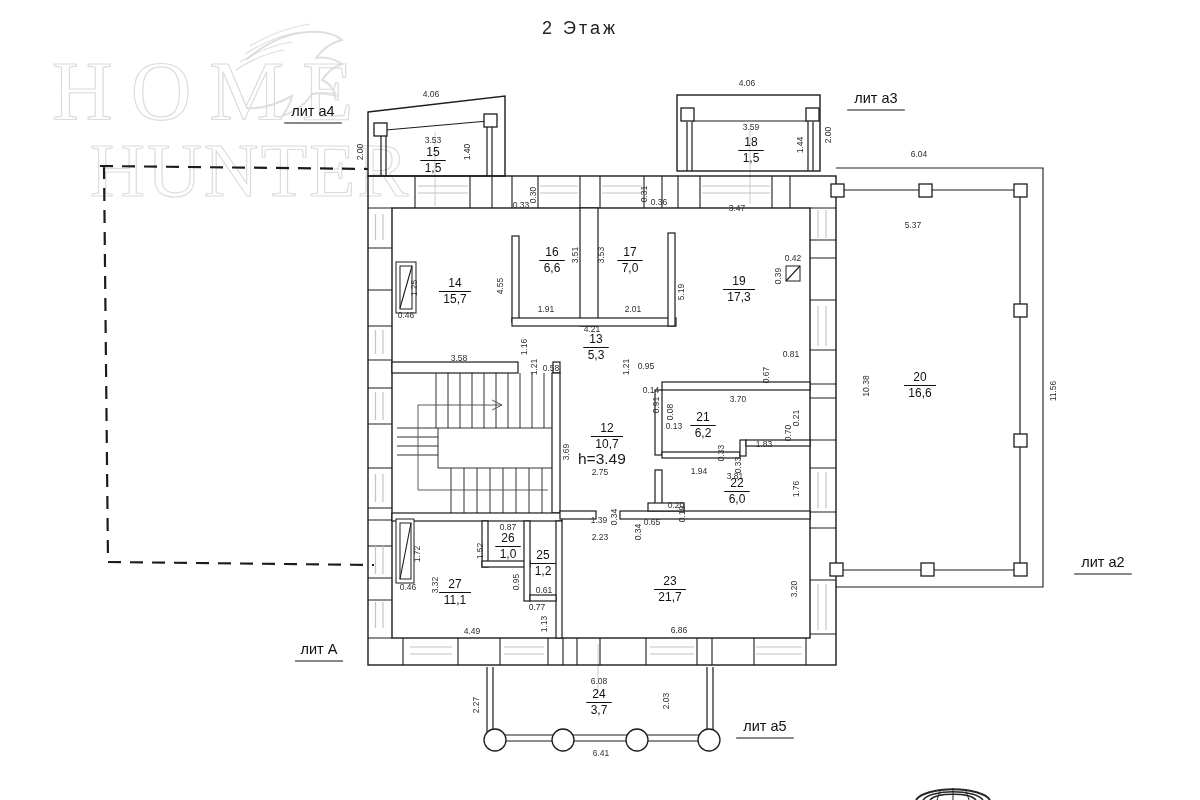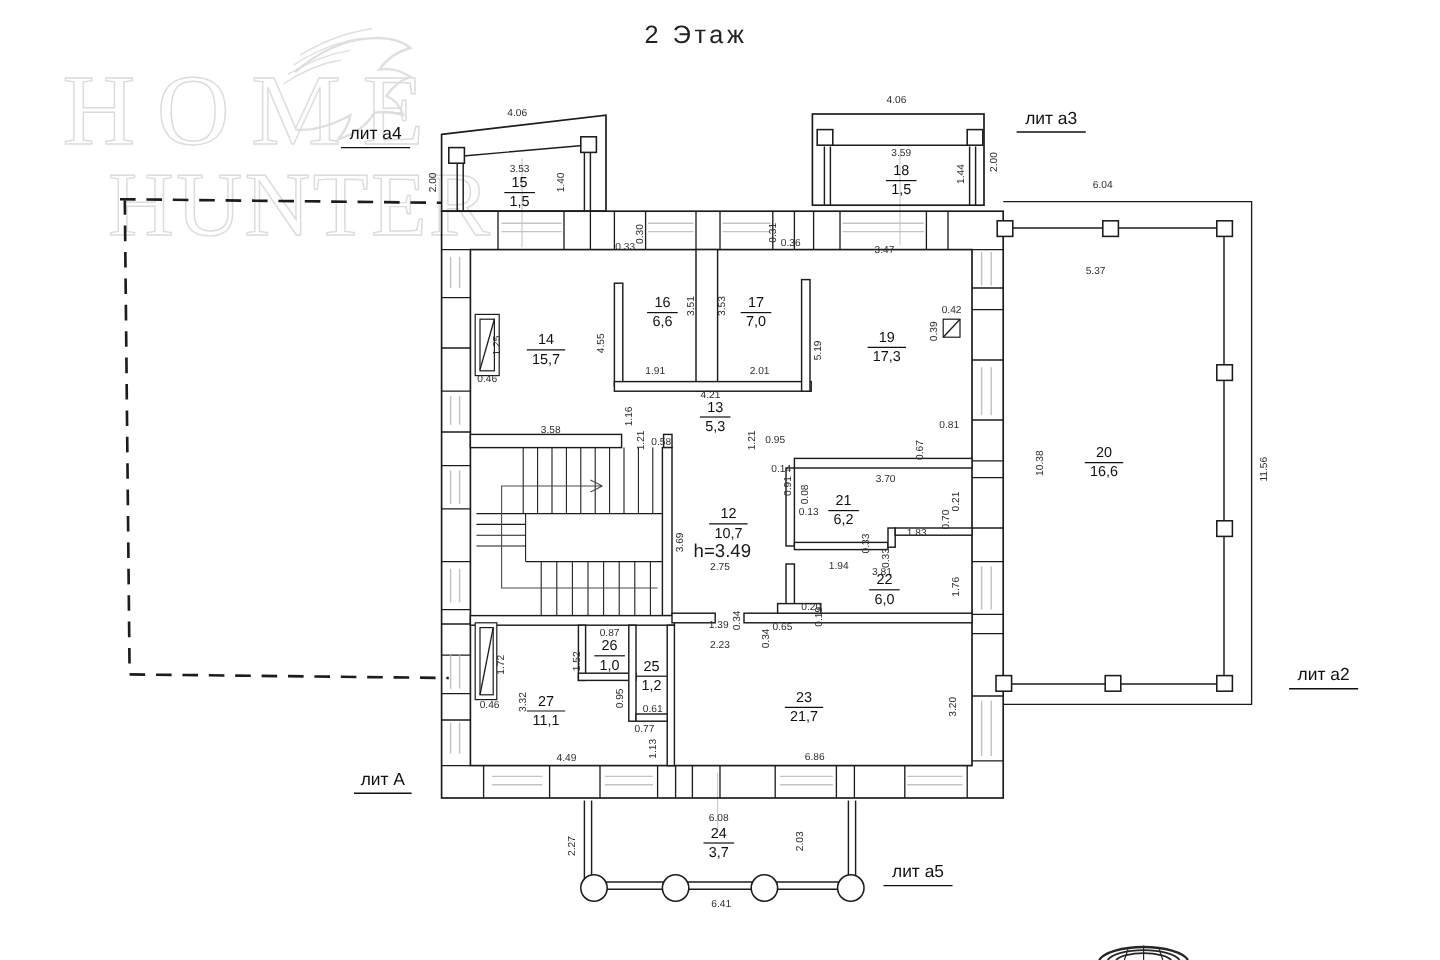--- a/index.html
+++ b/index.html
@@ -1,19 +1,19 @@
 <!DOCTYPE html>
 <html style="--ink: #1c1c1c; --dim: #2e2e2e; --win: #c3c3c3; --wm: #dcdcdc;"><head>
 <meta charset="utf-8">
 <style>
   html,body{margin:0;padding:0;background:#fff;}
   .canvas{position:relative;width:1200px;height:800px;background:#ffffff;overflow:hidden;
           font-family:"Liberation Sans",sans-serif;}
   .page-title{position:absolute;left:480px;top:18px;width:200px;text-align:center;
-              font-size:21px;letter-spacing:3px;color:#222;}
+              font-size:18px;letter-spacing:3px;color:#222;}
   svg{position:absolute;left:0;top:0;}
   .wall{fill:none;stroke:var(--ink,#1c1c1c);stroke-width:1.4;}
   .thin{fill:none;stroke:var(--ink,#1c1c1c);stroke-width:1.1;}
   .wallrect{fill:#ffffff;stroke:var(--ink,#1c1c1c);stroke-width:1.2;}
   .sep{fill:none;stroke:var(--ink,#1c1c1c);stroke-width:1.1;}
   .win{fill:none;stroke:var(--win,#c3c3c3);stroke-width:1.2;}
   .tread{fill:none;stroke:var(--ink,#1c1c1c);stroke-width:0.9;}
   .walkline{fill:none;stroke:#4a4a4a;stroke-width:0.9;}
   .rail{fill:none;stroke:var(--ink,#1c1c1c);stroke-width:1.2;}
   .post{fill:#ffffff;stroke:var(--ink,#1c1c1c);stroke-width:1.3;}

